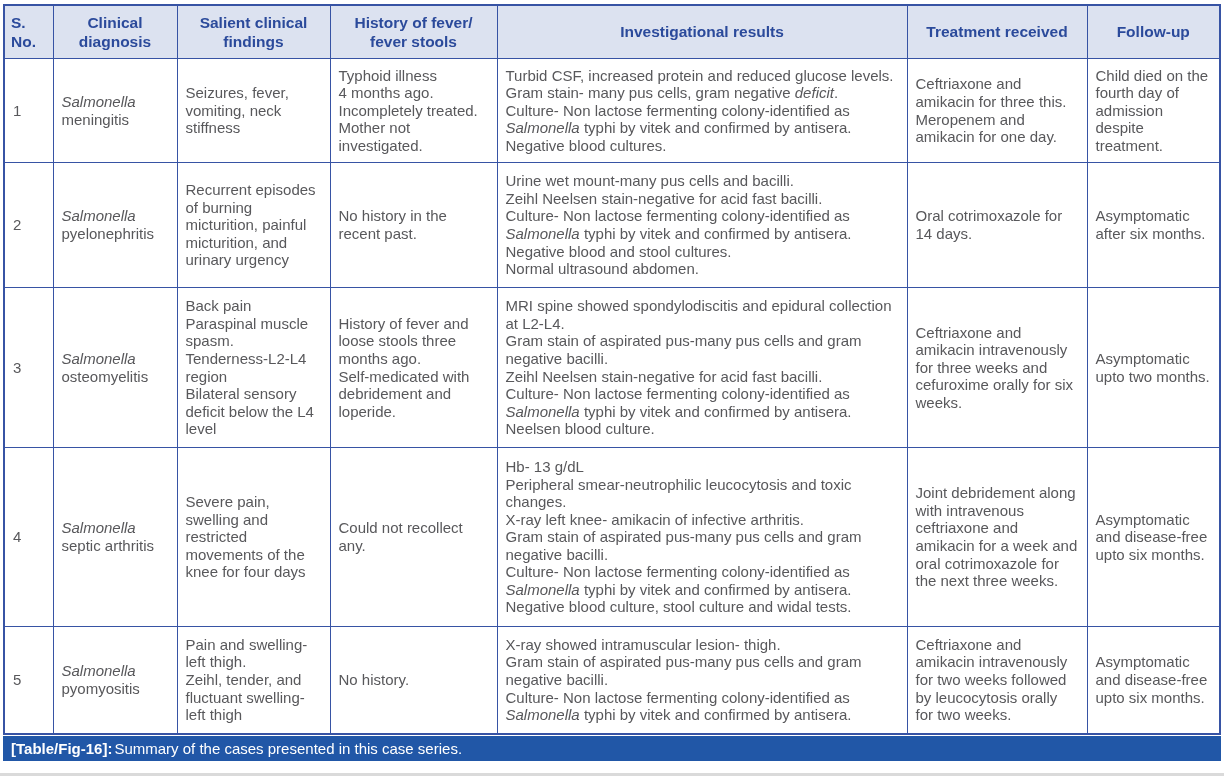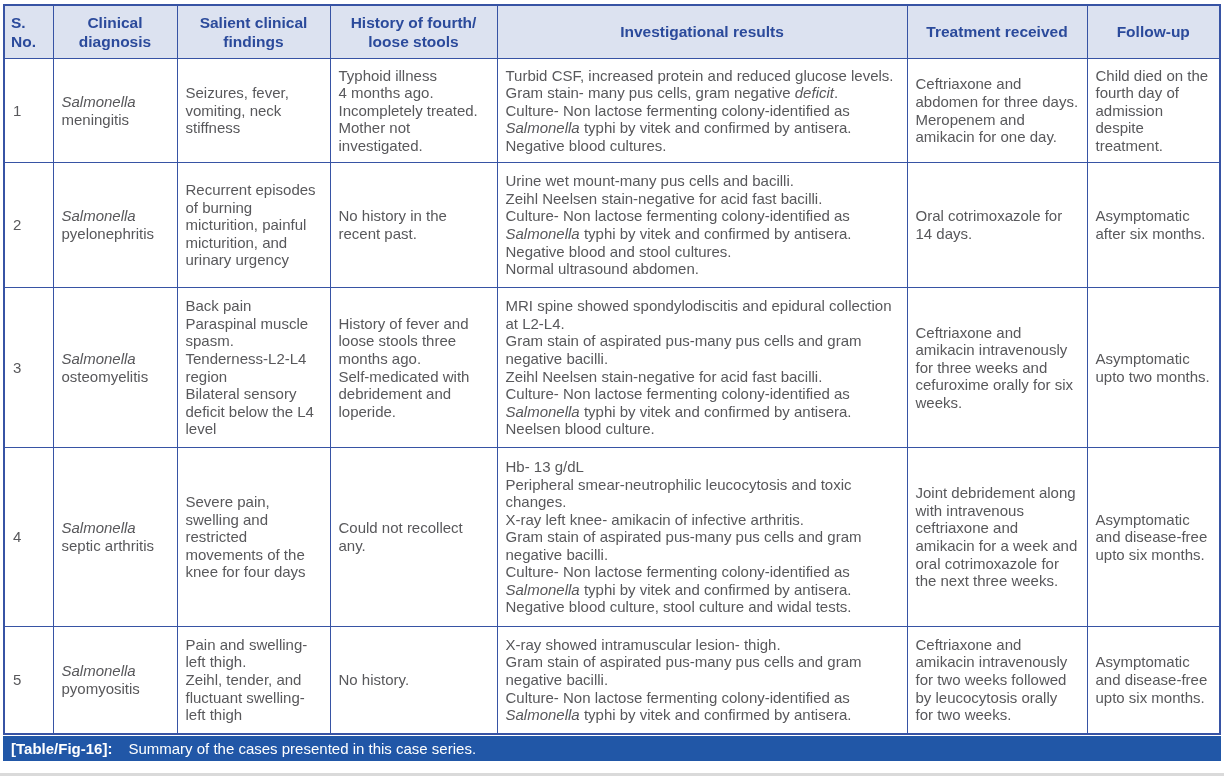--- a/index.html
+++ b/index.html
@@ -41,21 +41,21 @@
   .caption{
     margin-top:1px;
     background:#2157a7;
     color:#ffffff;
     height:25px;
     display:flex;align-items:center;
     padding:0 8px;
     font-size:15px;
     box-sizing:border-box;
   }
-  .caption .cap-label{font-weight:bold;margin-right:16px;white-space:nowrap;}
+  .caption .cap-label{font-weight:bold;margin-right:2px;white-space:nowrap;}
   .bottom-edge{
     position:absolute;left:0;top:773px;width:1224px;height:3px;
     background:#dadada;
   }
 </style>
 </head>
 <body>
 
 <div class="fig">
   <table>
@@ -66,21 +66,21 @@
       <col style="width:167px">
         <col style="width:410px">
         <col style="width:180px">
       <col style="width:133px">
     </colgroup>
     <thead>
       <tr id="header-row">
           <th>S. No.</th>
           <th>Clinical diagnosis</th>
           <th>Salient clinical findings</th>
-          <th>History of fourth/ loose stools</th>
+          <th>History of fever/ fever stools</th>
           <th>Investigational results</th>
           <th>Treatment received</th>
           <th>Follow-up</th>
         </tr>
     </thead>
     <tbody id="table-body">
         <tr>
           <td>1</td>
           <td>
             <div class="ln"><i>Salmonella</i></div>
@@ -94,21 +94,21 @@
             <div class="ln">4 months ago.</div>
             <div class="ln">Incompletely treated.</div>
             <div class="ln">Mother not investigated.</div>
           </td>
           <td>
             <div class="ln"><span>Turbid CSF, increased protein and reduced glucose levels. Gram stain- many pus cells, gram negative </span><i>deficit</i><span>.</span></div>
             <div class="ln"><span>Culture- Non lactose fermenting colony-identified as </span><i>Salmonella</i><span> typhi by vitek and confirmed by antisera.</span></div>
             <div class="ln">Negative blood cultures.</div>
           </td>
           <td>
-            <div class="ln">Ceftriaxone and abdomen for three days.</div>
+            <div class="ln">Ceftriaxone and amikacin for three this.</div>
             <div class="ln">Meropenem and amikacin for one day.</div>
           </td>
           <td>
             <div class="ln">Child died on the fourth day of admission despite treatment.</div>
           </td>
         </tr>
         <tr>
           <td>2</td>
           <td>
             <div class="ln"><i>Salmonella</i></div>

